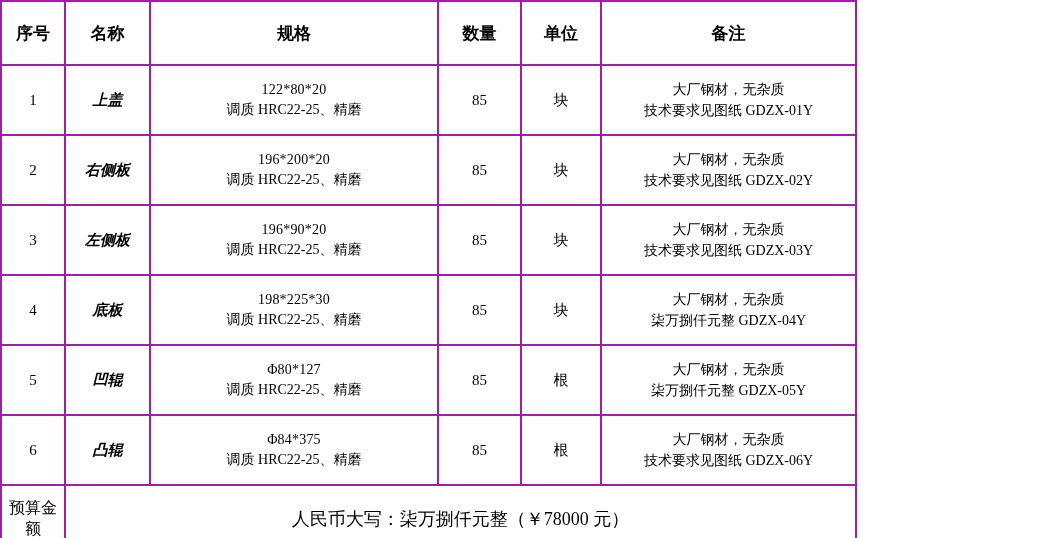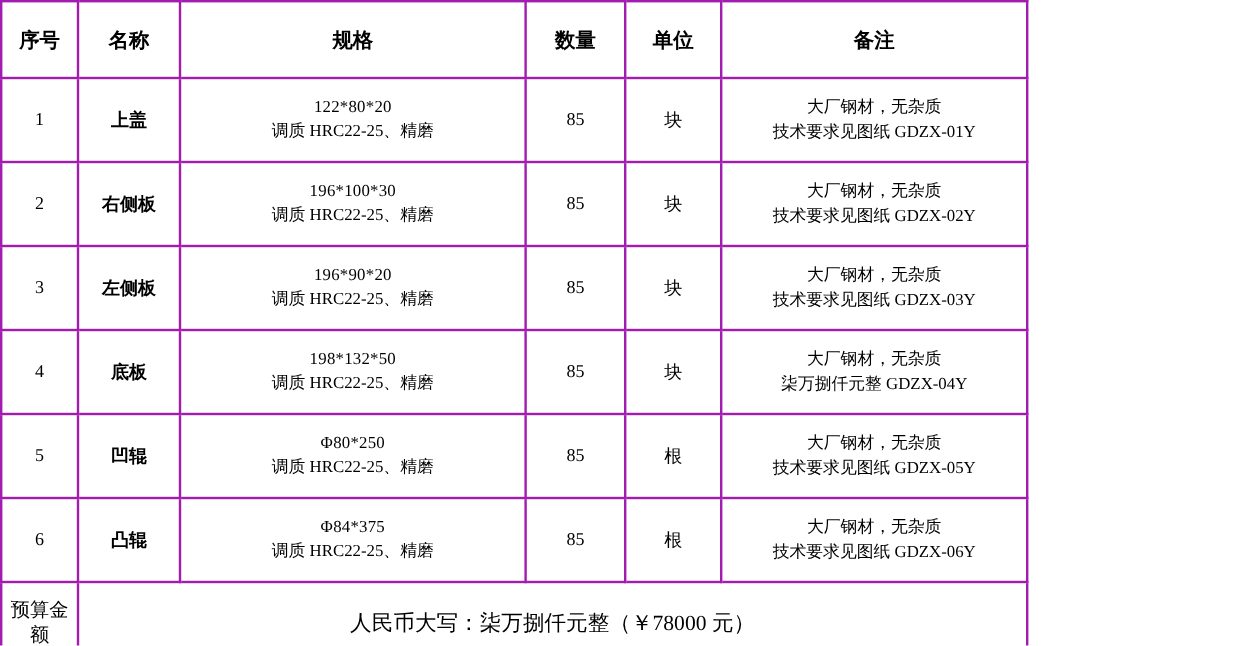--- a/index.html
+++ b/index.html
@@ -48,20 +48,21 @@
   tr.data-row td {
     height: 64px;
     font-size: 15px;
   }
   td.seq-cell {
     font-size: 15px;
   }
   td.name-cell {
     font-weight: bold;
     font-size: 17px;
+    font-style: italic;
   }
   td.spec-cell .line1 {
     font-size: 14px;
     line-height: 1.45;
     letter-spacing: 0.2px;
   }
   td.spec-cell .line2 {
     font-size: 14px;
     line-height: 1.45;
   }
@@ -122,21 +123,21 @@
         <td class="remark-cell">
           <div class="line1">大厂钢材，无杂质</div>
           <div class="line2">技术要求见图纸 GDZX-01Y</div>
         </td>
       </tr>
 
       <tr class="data-row">
         <td class="seq-cell">2</td>
         <td class="name-cell">右侧板</td>
         <td class="spec-cell">
-          <div class="line1">196*100*30</div>
+          <div class="line1">196*200*20</div>
           <div class="line2">调质 HRC22-25、精磨</div>
         </td>
         <td class="qty-cell">85</td>
         <td class="unit-cell">块</td>
         <td class="remark-cell">
           <div class="line1">大厂钢材，无杂质</div>
           <div class="line2">技术要求见图纸 GDZX-02Y</div>
         </td>
       </tr>
 
@@ -152,43 +153,43 @@
         <td class="remark-cell">
           <div class="line1">大厂钢材，无杂质</div>
           <div class="line2">技术要求见图纸 GDZX-03Y</div>
         </td>
       </tr>
 
       <tr class="data-row">
         <td class="seq-cell">4</td>
         <td class="name-cell">底板</td>
         <td class="spec-cell">
-          <div class="line1">198*132*50</div>
+          <div class="line1">198*225*30</div>
           <div class="line2">调质 HRC22-25、精磨</div>
         </td>
         <td class="qty-cell">85</td>
         <td class="unit-cell">块</td>
         <td class="remark-cell">
           <div class="line1">大厂钢材，无杂质</div>
           <div class="line2">柒万捌仟元整 GDZX-04Y</div>
         </td>
       </tr>
 
       <tr class="data-row">
         <td class="seq-cell">5</td>
         <td class="name-cell">凹辊</td>
         <td class="spec-cell">
-          <div class="line1">Φ80*250</div>
+          <div class="line1">Φ80*127</div>
           <div class="line2">调质 HRC22-25、精磨</div>
         </td>
         <td class="qty-cell">85</td>
         <td class="unit-cell">根</td>
         <td class="remark-cell">
           <div class="line1">大厂钢材，无杂质</div>
-          <div class="line2">技术要求见图纸 GDZX-05Y</div>
+          <div class="line2">柒万捌仟元整 GDZX-05Y</div>
         </td>
       </tr>
 
       <tr class="data-row">
         <td class="seq-cell">6</td>
         <td class="name-cell">凸辊</td>
         <td class="spec-cell">
           <div class="line1">Φ84*375</div>
           <div class="line2">调质 HRC22-25、精磨</div>
         </td>

